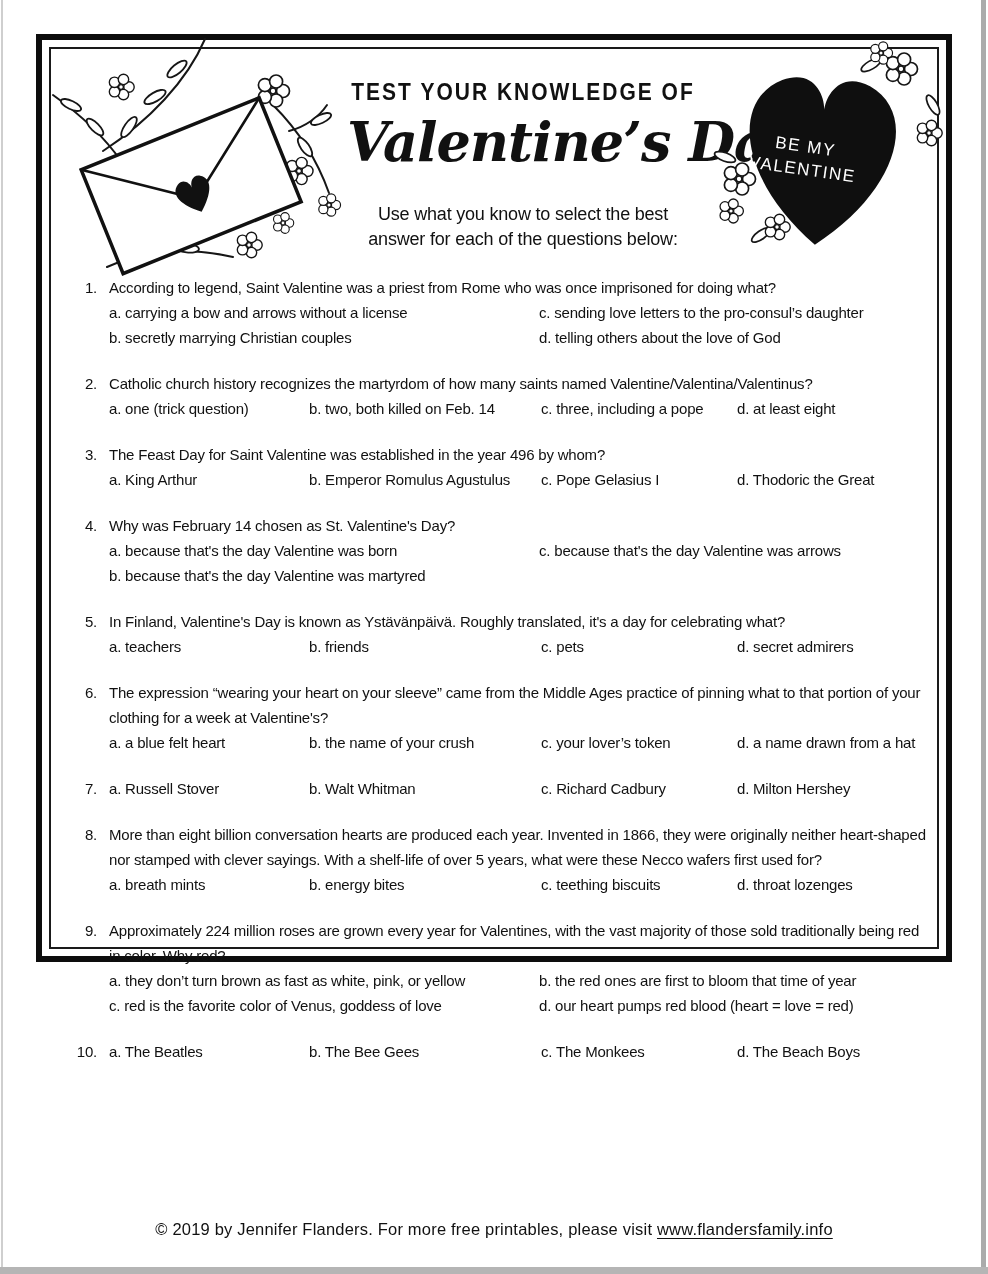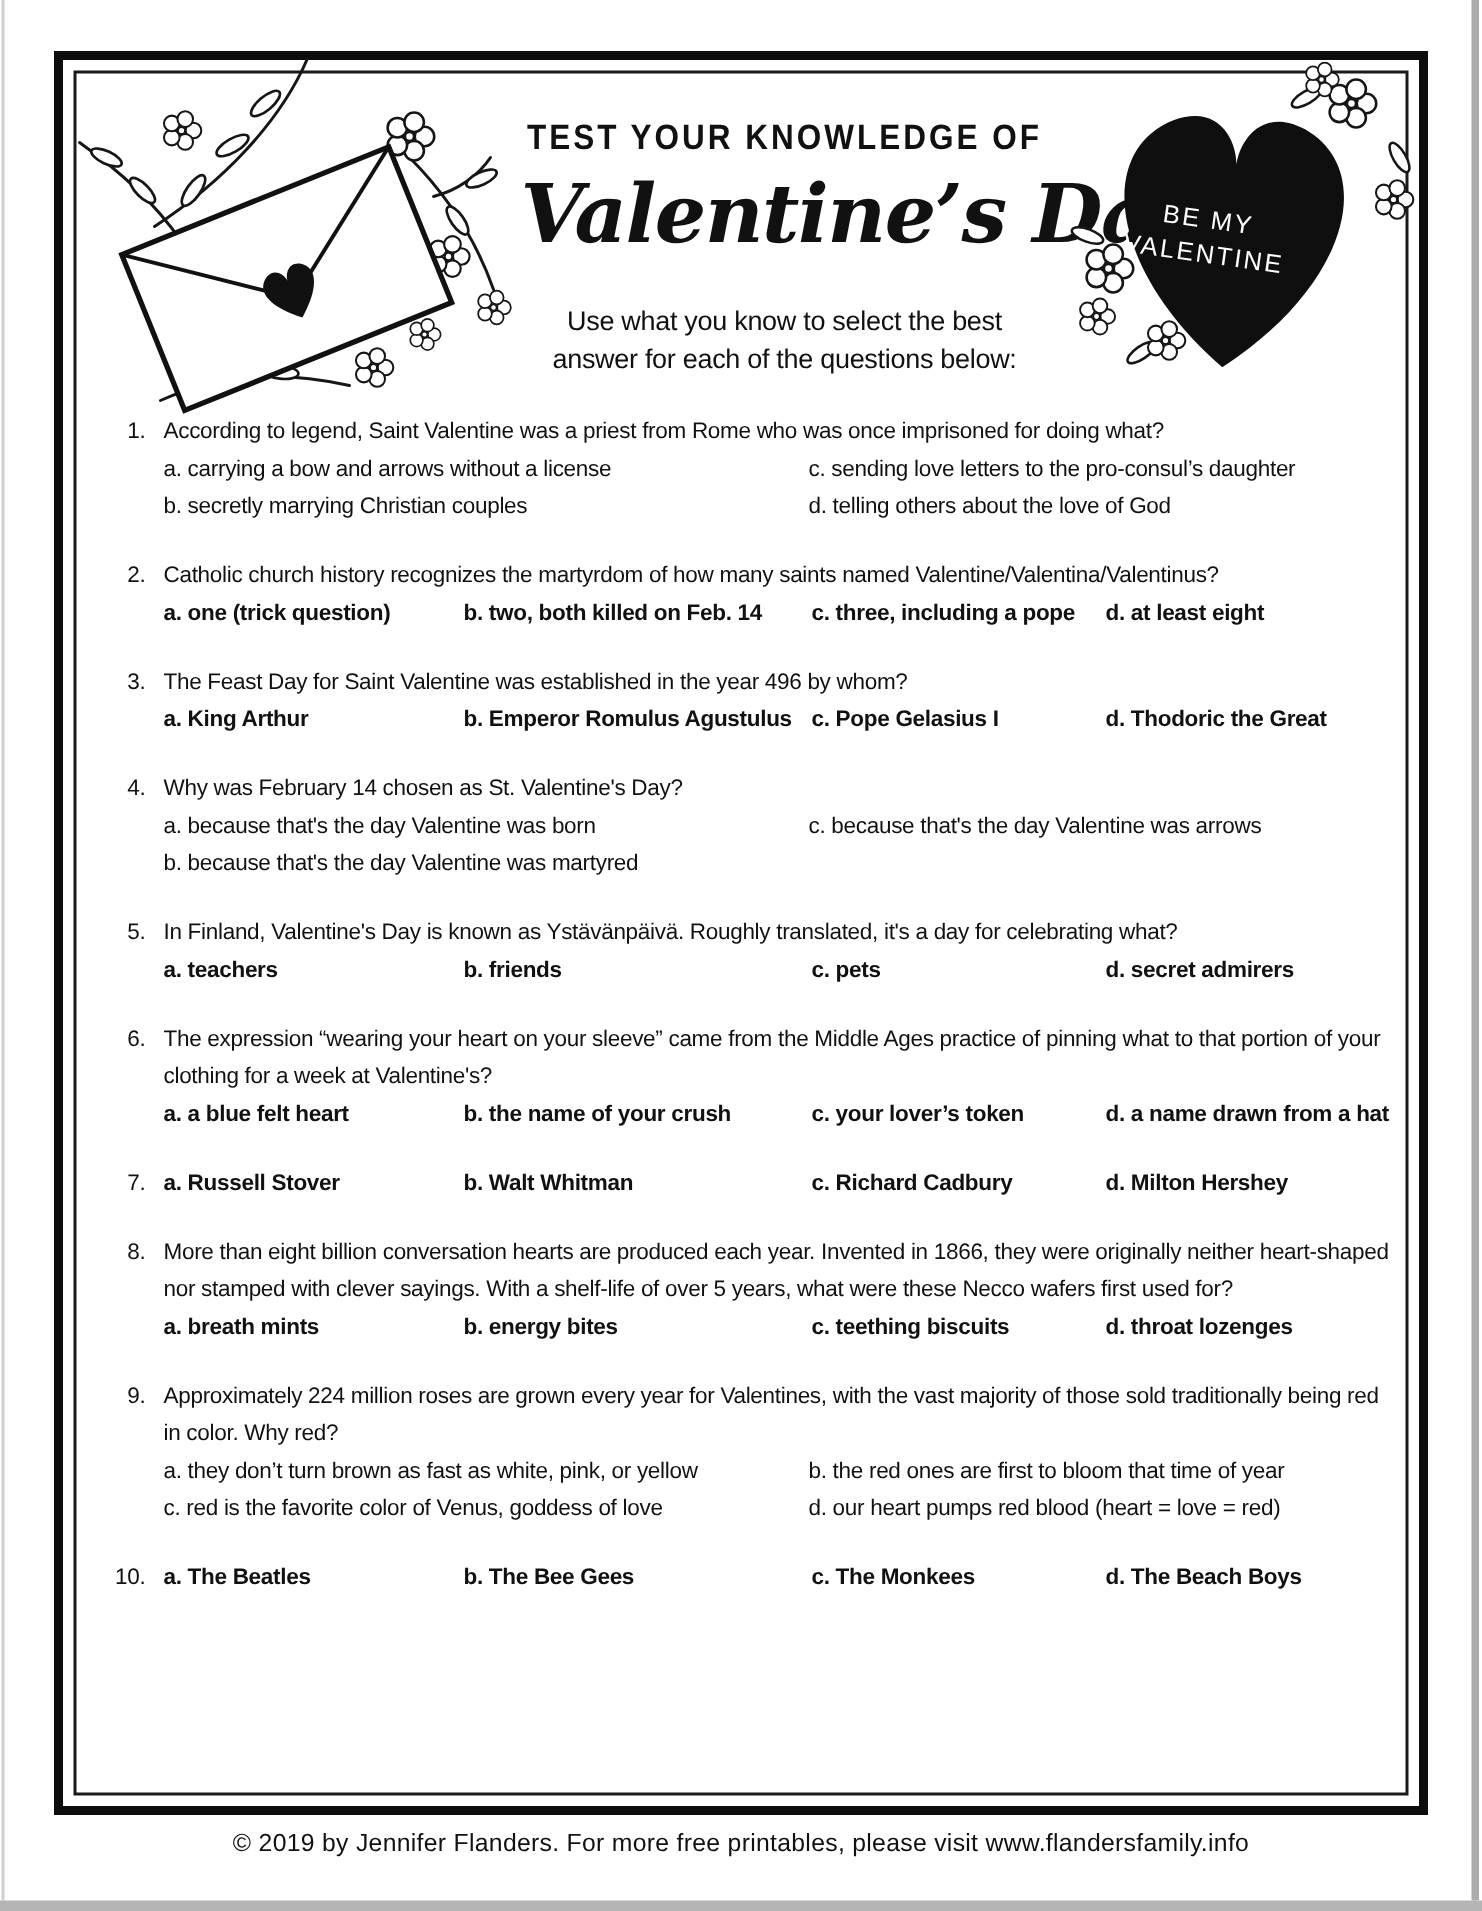--- a/index.html
+++ b/index.html
@@ -7,21 +7,21 @@
   body {
     width:988px; height:1274px; position:relative; overflow:hidden;
     font-family:"Liberation Sans", sans-serif; color:#111;
   }
   
   .edge-left  { position:absolute; left:1px;  top:0; width:2px; height:1267px; background:#cfcfcf; }
   .edge-right { position:absolute; right:2px; top:0; width:5px; height:1267px; background:#ababab; }
   .edge-bottom{ position:absolute; left:0; bottom:0; width:100%; height:7px; background:#b5b5b5; }
 
   .sheet-box {
-    position:absolute; left:36px; top:34px; width:916px; height:1176px;
+    position:absolute; left:36px; top:34px; width:916px; height:928px;
     border:6px solid #0d0d0d;
   }
   .inner-box { position:absolute; inset:7px; border:2px solid #1a1a1a; }
 
   
   .head { position:relative; height:220px; }
   .envelope-art { position:absolute; left:-14px; top:-14px; width:312px; height:240px; overflow:visible; }
   .heart-art    { position:absolute; right:-10px; top:-10px; width:252px; height:228px; overflow:visible; }
   .heart-text {
     position:absolute; right:58px; top:86px; width:150px; text-align:center;
@@ -40,26 +40,26 @@
   .subtitle { font-size:18px; line-height:25px; margin-top:21px; letter-spacing:-0.2px; }
   .subtitle span { display:block; }
 
   
   .questions { padding:6px 10px 0 20px; }
   .q {
     display:grid; grid-template-columns:26px 1fr; column-gap:12px;
     margin-bottom:21px; font-size:15px; line-height:25px; letter-spacing:-0.2px;
   }
   .q-num { text-align:right; }
-  .opts4 { display:grid; grid-template-columns:200px 232px 196px 1fr;font-weight:bold; }
+  .opts4 { display:grid; grid-template-columns:200px 232px 196px 1fr; }
   .opts2 { display:grid; grid-auto-flow:column; grid-template-rows:auto auto; grid-template-columns:430px 1fr; }
 
   
   .footer { position:absolute; left:0; top:1220px; width:100%; text-align:center; font-size:16.5px; letter-spacing:0.2px; }
-  .footer .link { text-underline-offset:3px; cursor:pointer; }
+  .footer .link { text-decoration:underline; text-underline-offset:3px; cursor:pointer; }
 
   svg { display:block; }
 </style>
 </head>
 <body>
 
 <div class="edge-left"></div>
 <div class="edge-right"></div>
 <div class="edge-bottom"></div>
 

